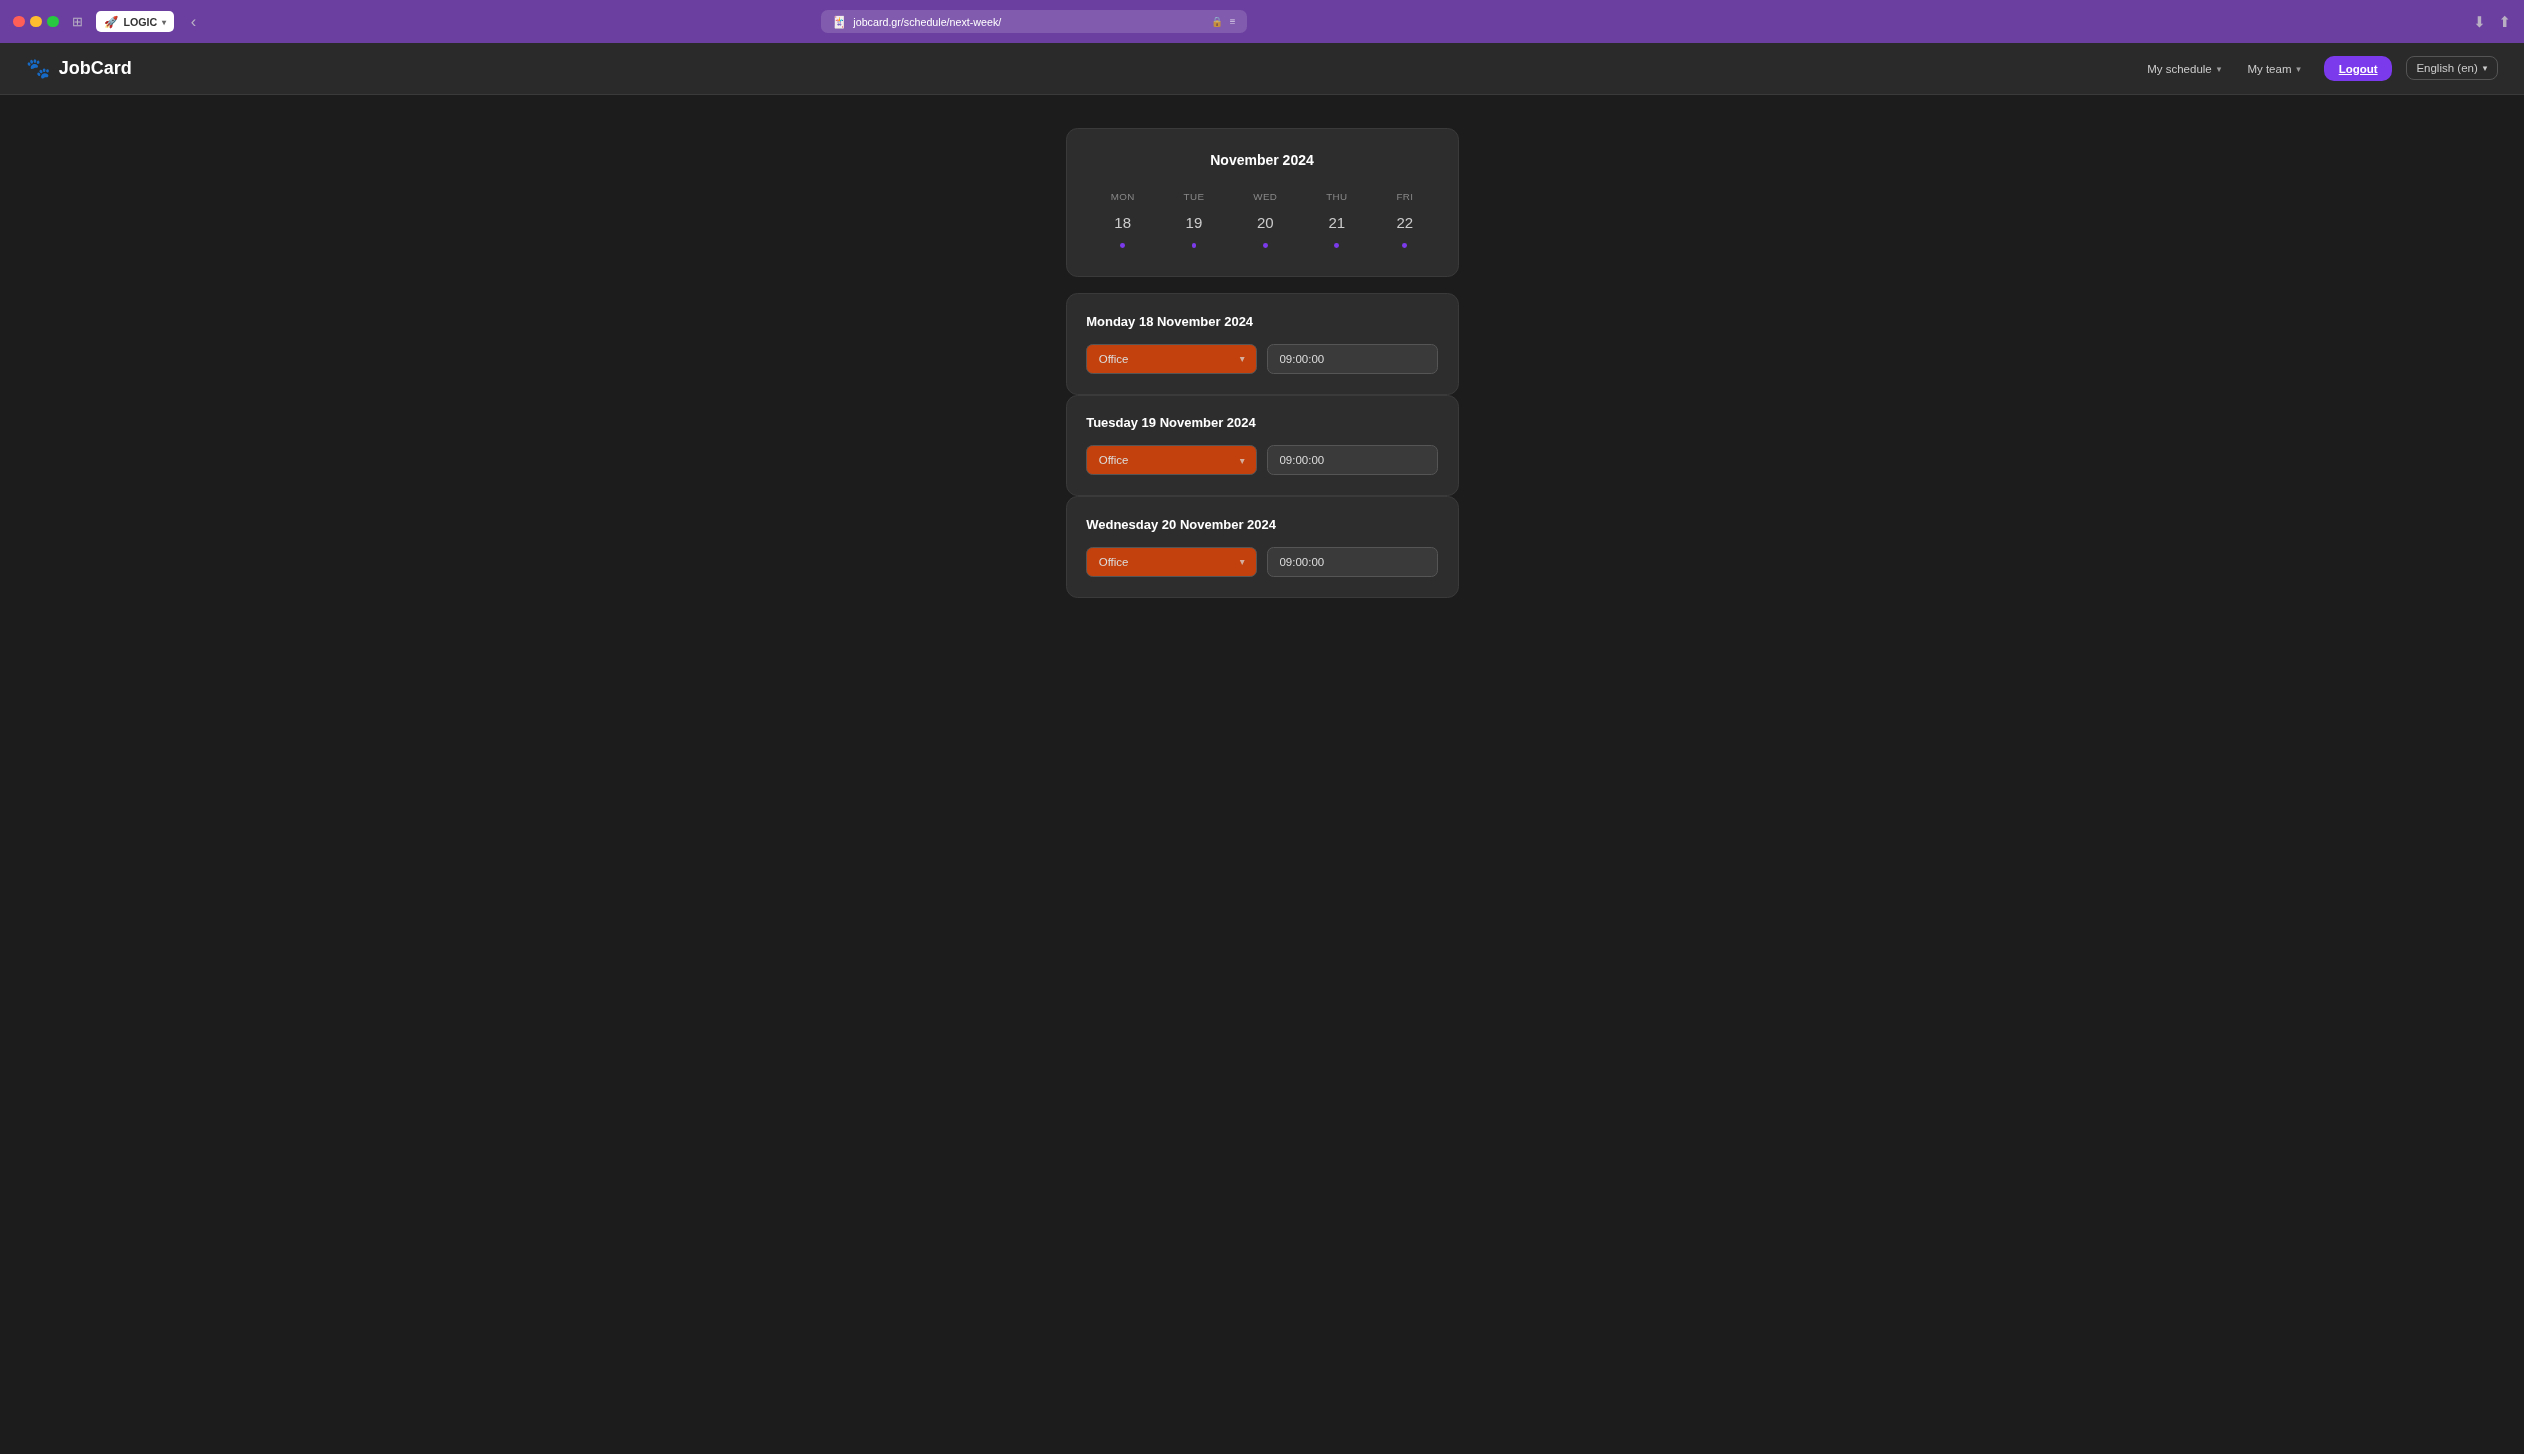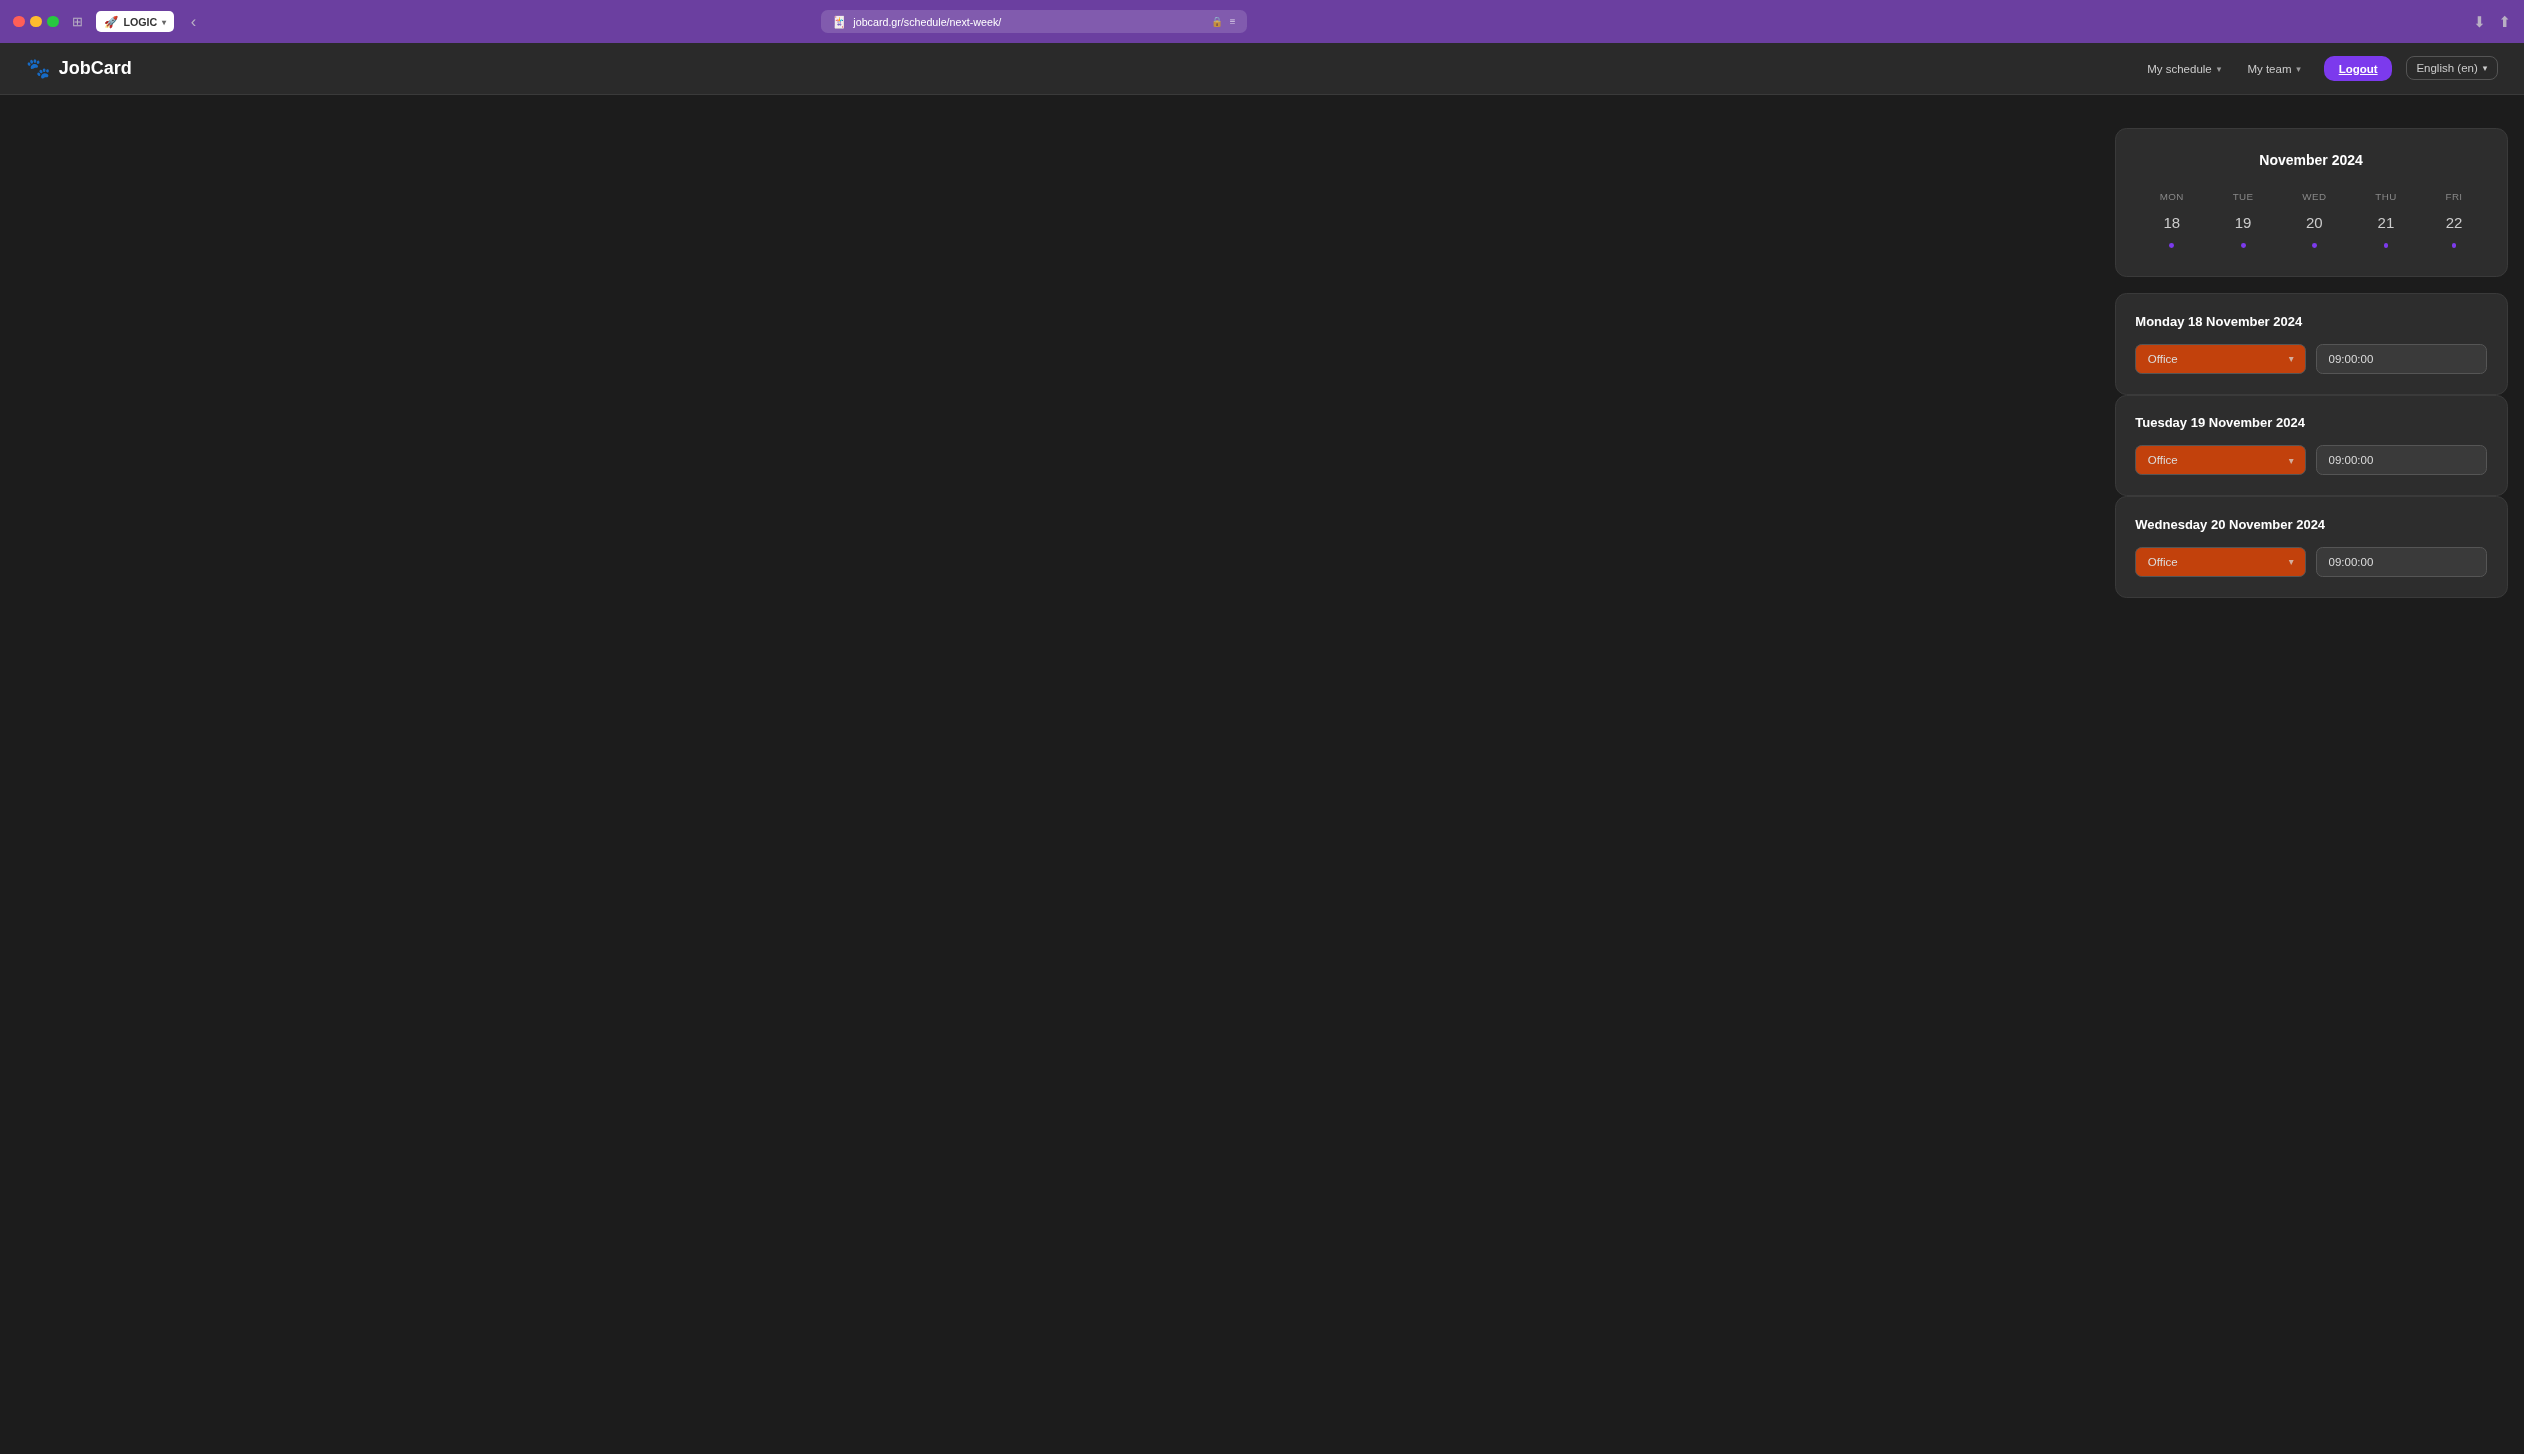--- a/index.html
+++ b/index.html
@@ -164,21 +164,21 @@
       background: transparent;
     }
 
     .lang-selector .chevron { font-size: 9px; }
 
     
     .main-content {
       background: #1c1c1c;
       min-height: calc(100vh - 95px);
       display: flex;
-      justify-content: flex-end;
+      justify-content: center;
       padding: 33px 16.4px;
     }
 
     .schedule-container {
       width: 100%;
       max-width: 393px;
       display: flex;
       flex-direction: column;
       gap: 16.4px;
     }

